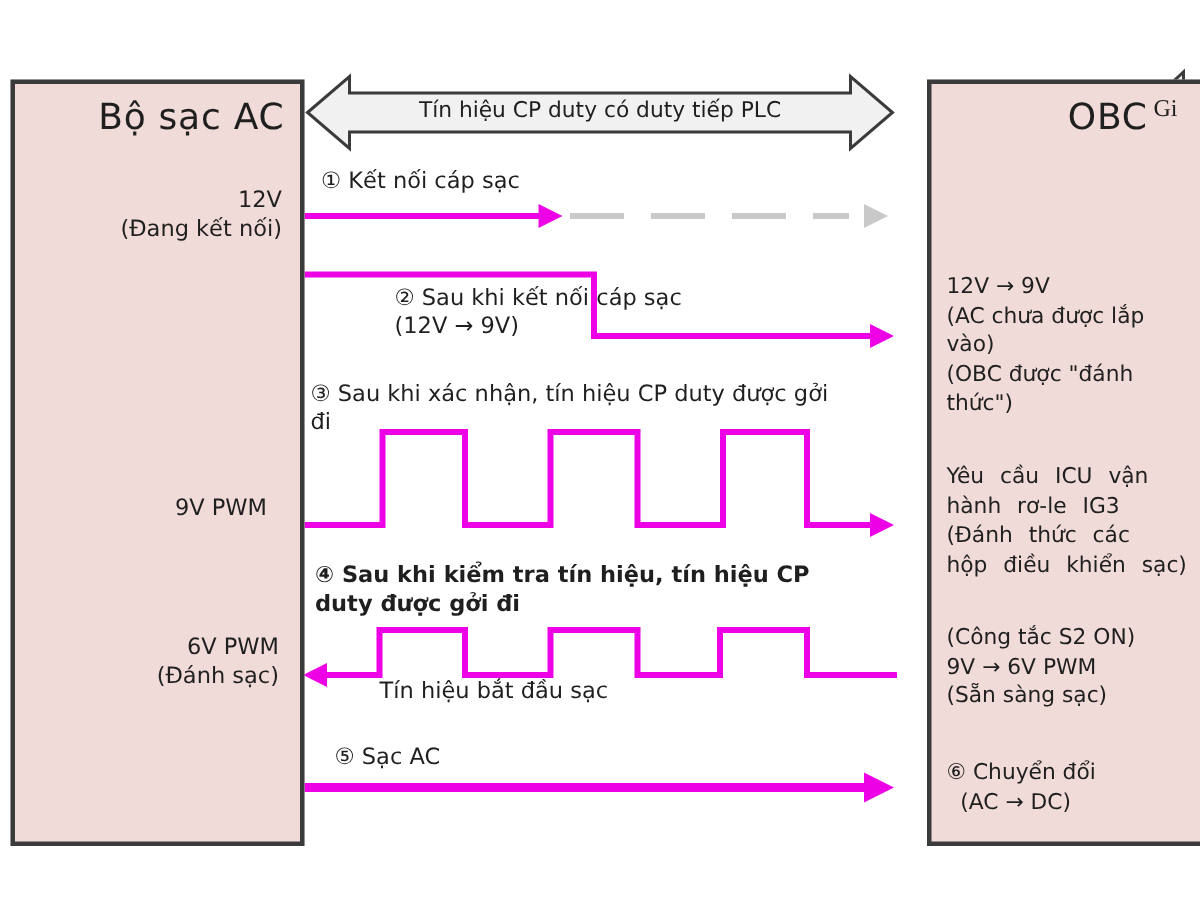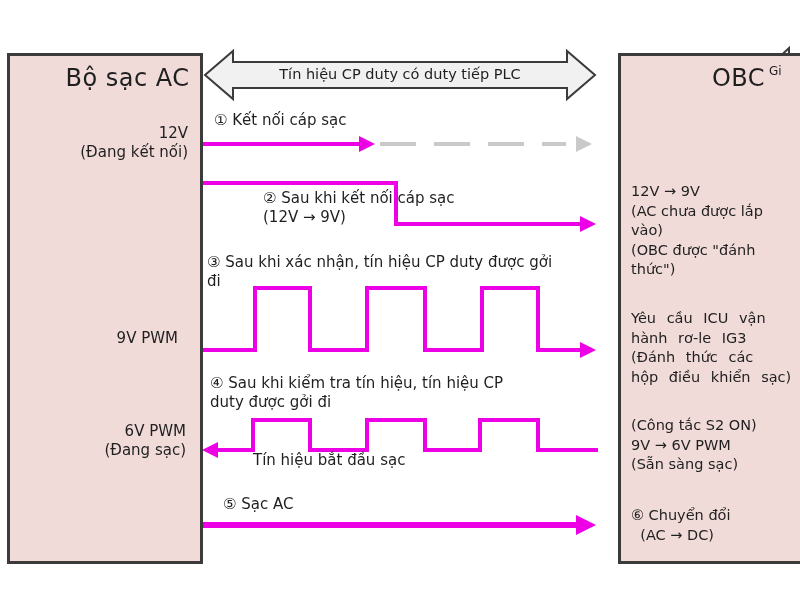--- a/index.html
+++ b/index.html
@@ -26,21 +26,21 @@
     width:185px;
   }
   .note-justify { word-spacing:6px; }
   .step-label {
     position:absolute; font-size:15px; line-height:19px; white-space:pre-line;
   }
   .plc-label {
     position:absolute; left:203px; top:66px; width:394px; text-align:center;
     font-size:14.5px;
   }
-  .edge-label { position:absolute; left:769px; top:64px; font-size:12px; }
+  .edge-label { position:absolute; left:769px; top:64px; font-size:16px;font-family:Liberation Serif, serif; }
   
   .magenta-line { stroke:var(--magenta,#ee00e6); stroke-width:4; fill:none; }
   .magenta-thick { stroke:var(--magenta,#ee00e6); stroke-width:6; fill:none; }
   .magenta-fill { fill:var(--magenta,#ee00e6); }
   .gray-line { stroke:var(--gray-dash,#c9c9c9); stroke-width:4; fill:none; }
   .gray-fill { fill:var(--gray-dash,#c9c9c9); }
   .big-arrow { fill:var(--arrow-fill,#f1f1f1); stroke:var(--box-border,#3b3b3b); stroke-width:2; }
 </style>
 </head>
 <body>
@@ -70,21 +70,21 @@
     <line class="magenta-thick" x1="203" y1="525" x2="578" y2="525"></line>
     <polygon class="magenta-fill" points="596,525 576,515 576,535"></polygon>
   </svg>
 
   <div class="box box-left">
     <div class="box-title">Bộ sạc AC</div>
     <div class="side-label" style="left:18px; top:68px; width:160px;">12V
 (Đang kết nối)</div>
     <div class="side-label" style="left:18px; top:273px; width:150px;">9V PWM</div>
     <div class="side-label" style="left:18px; top:366px; width:158px;">6V PWM
-(Đang sạc)</div>
+(Đánh sạc)</div>
   </div>
 
   <div class="box box-right">
     <div class="box-title">OBC</div>
     <div class="note" style="left:10px; top:126px;">12V → 9V
 (AC chưa được lắp
 vào)
 (OBC được "đánh
 thức")</div>
     <div class="note note-justify" style="left:10px; top:253px;">Yêu cầu ICU vận
@@ -99,17 +99,17 @@
   </div>
 
   <div class="plc-label">Tín hiệu CP duty có duty tiếp PLC</div>
   <div class="edge-label">Gi</div>
 
   <div class="step-label" style="left:214px; top:111px;text-align:right;">① Kết nối cáp sạc</div>
   <div class="step-label" style="left:263px; top:189px;">② Sau khi kết nối cáp sạc
 (12V → 9V)</div>
   <div class="step-label" style="left:207px; top:253px; width:400px;">③ Sau khi xác nhận, tín hiệu CP duty được gởi
 đi</div>
-  <div class="step-label" style="left:210px; top:374px; width:390px;">④ Sau khi kiểm tra tín hiệu, tín hiệu CP
+  <div class="step-label" style="left:210px; top:374px; width:390px;font-weight:bold;">④ Sau khi kiểm tra tín hiệu, tín hiệu CP
 duty được gởi đi</div>
   <div class="step-label" style="left:253px; top:451px;text-align:center;">Tín hiệu bắt đầu sạc</div>
   <div class="step-label" style="left:223px; top:495px;">⑤ Sạc AC</div>
 </div>
 
 </body></html>

